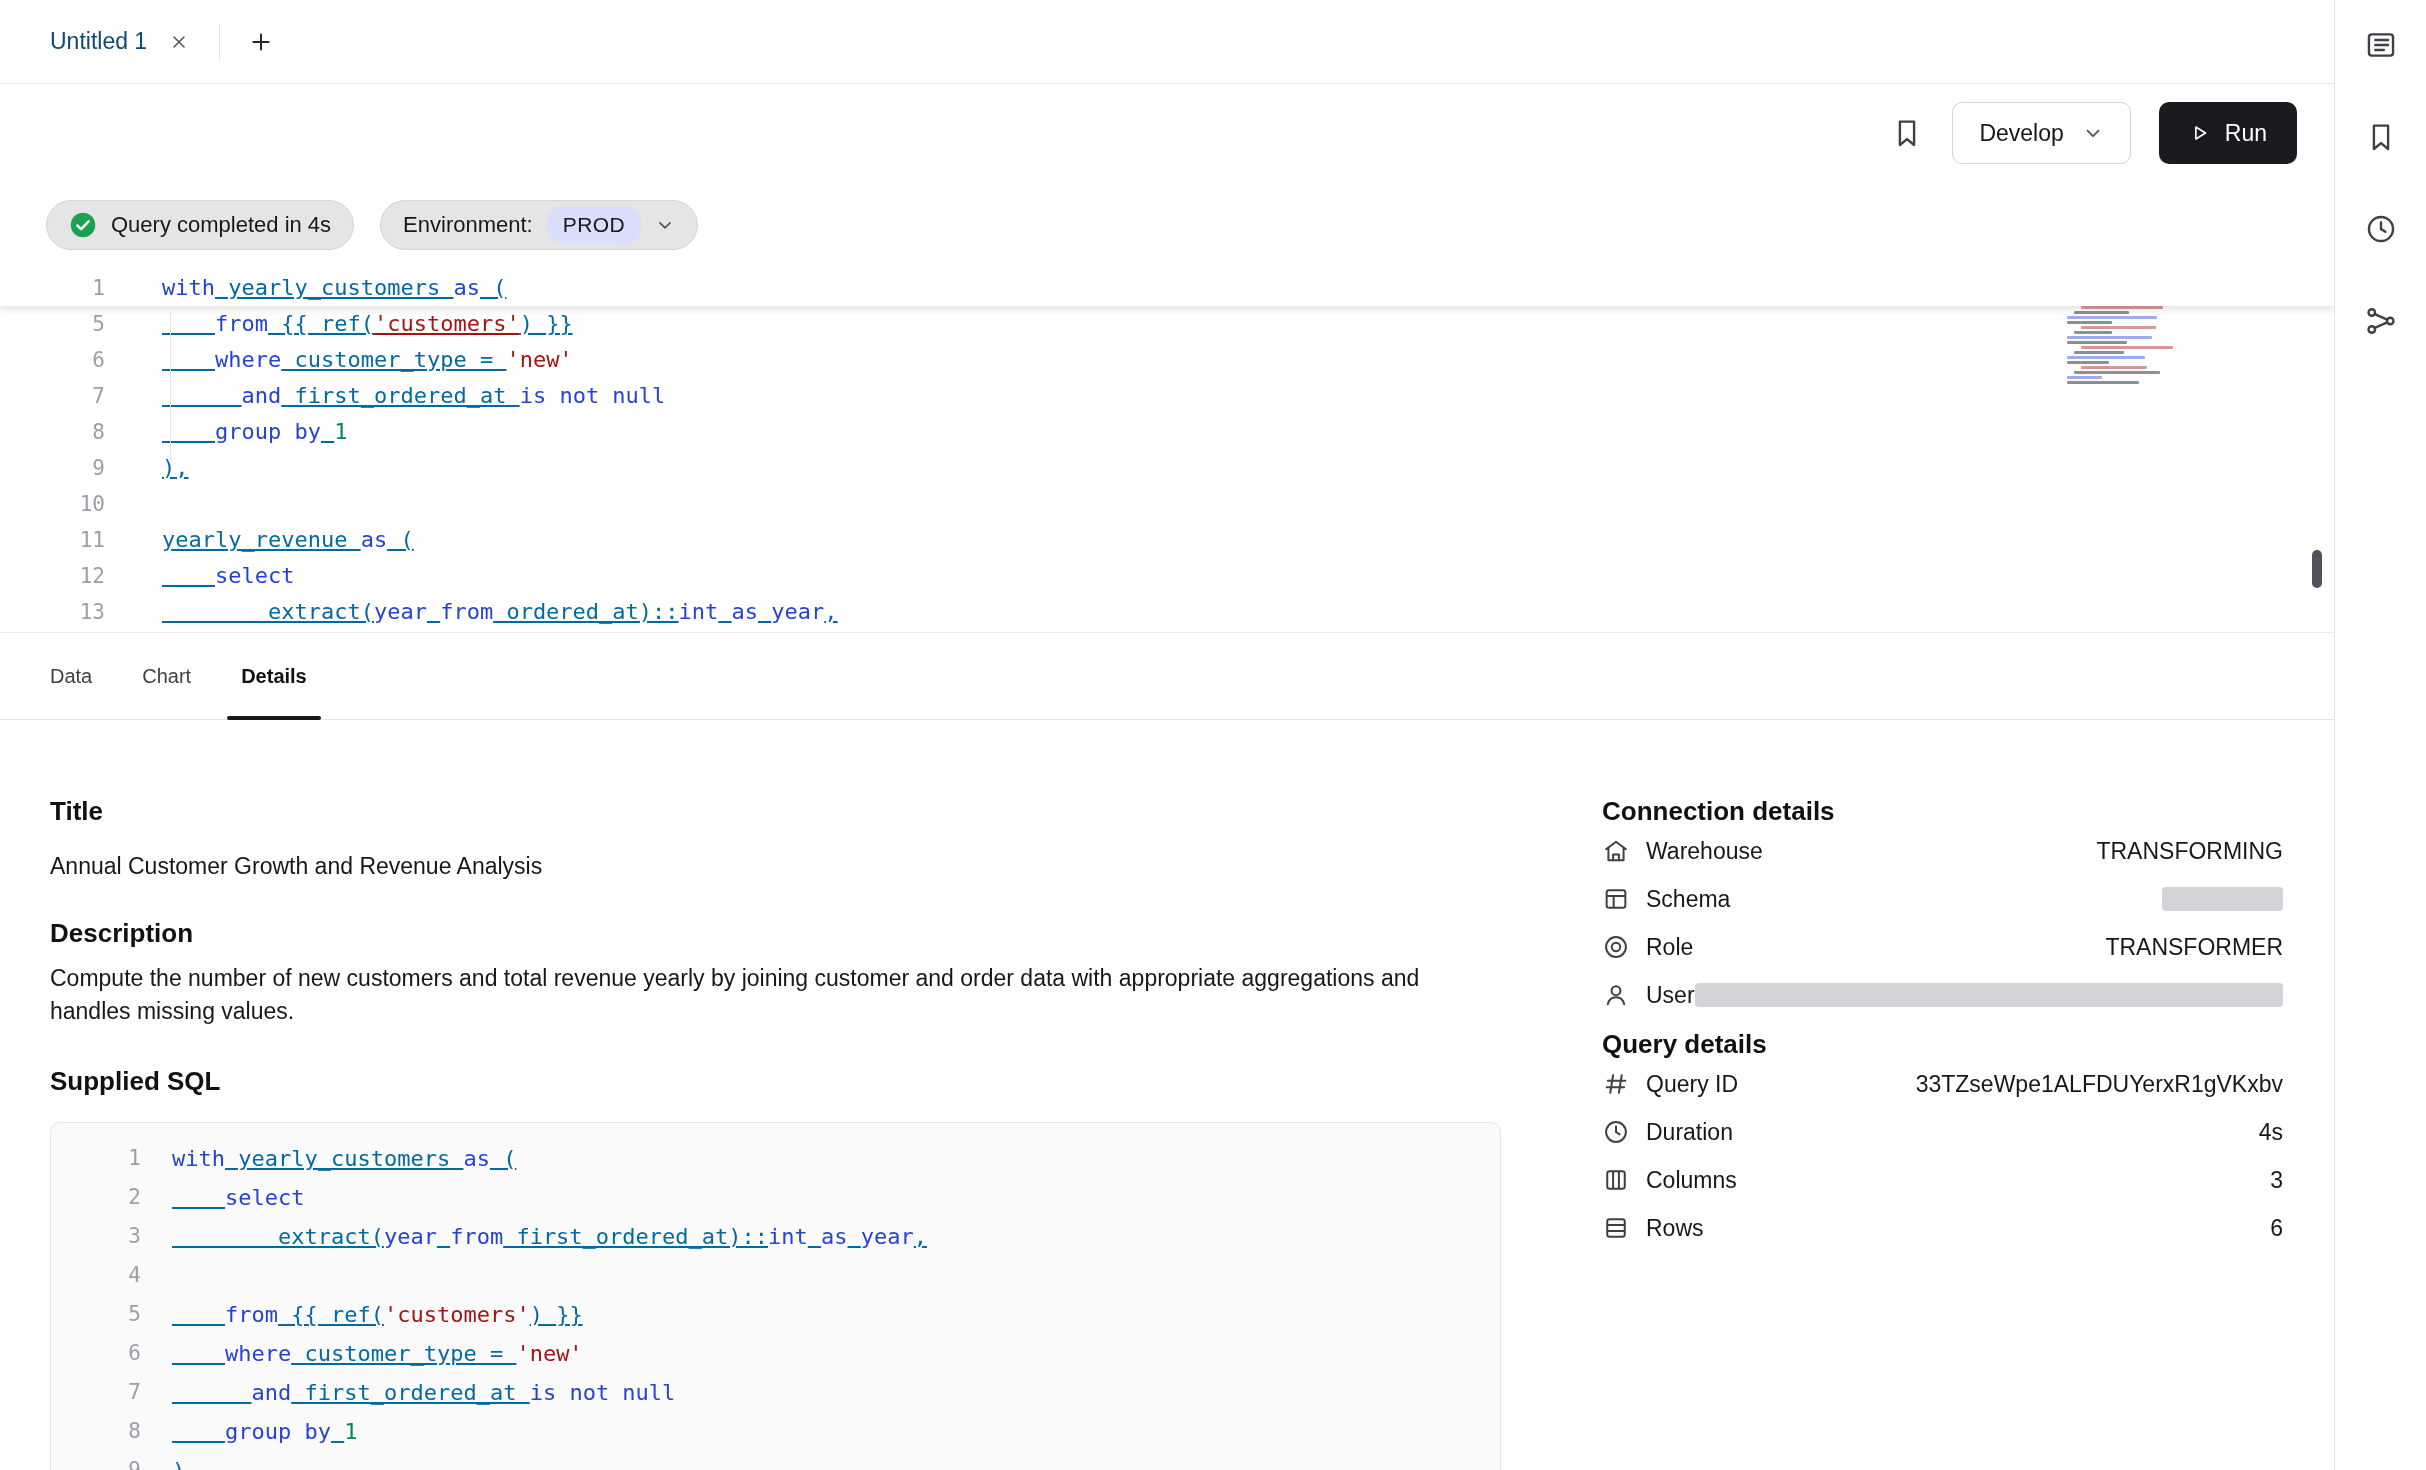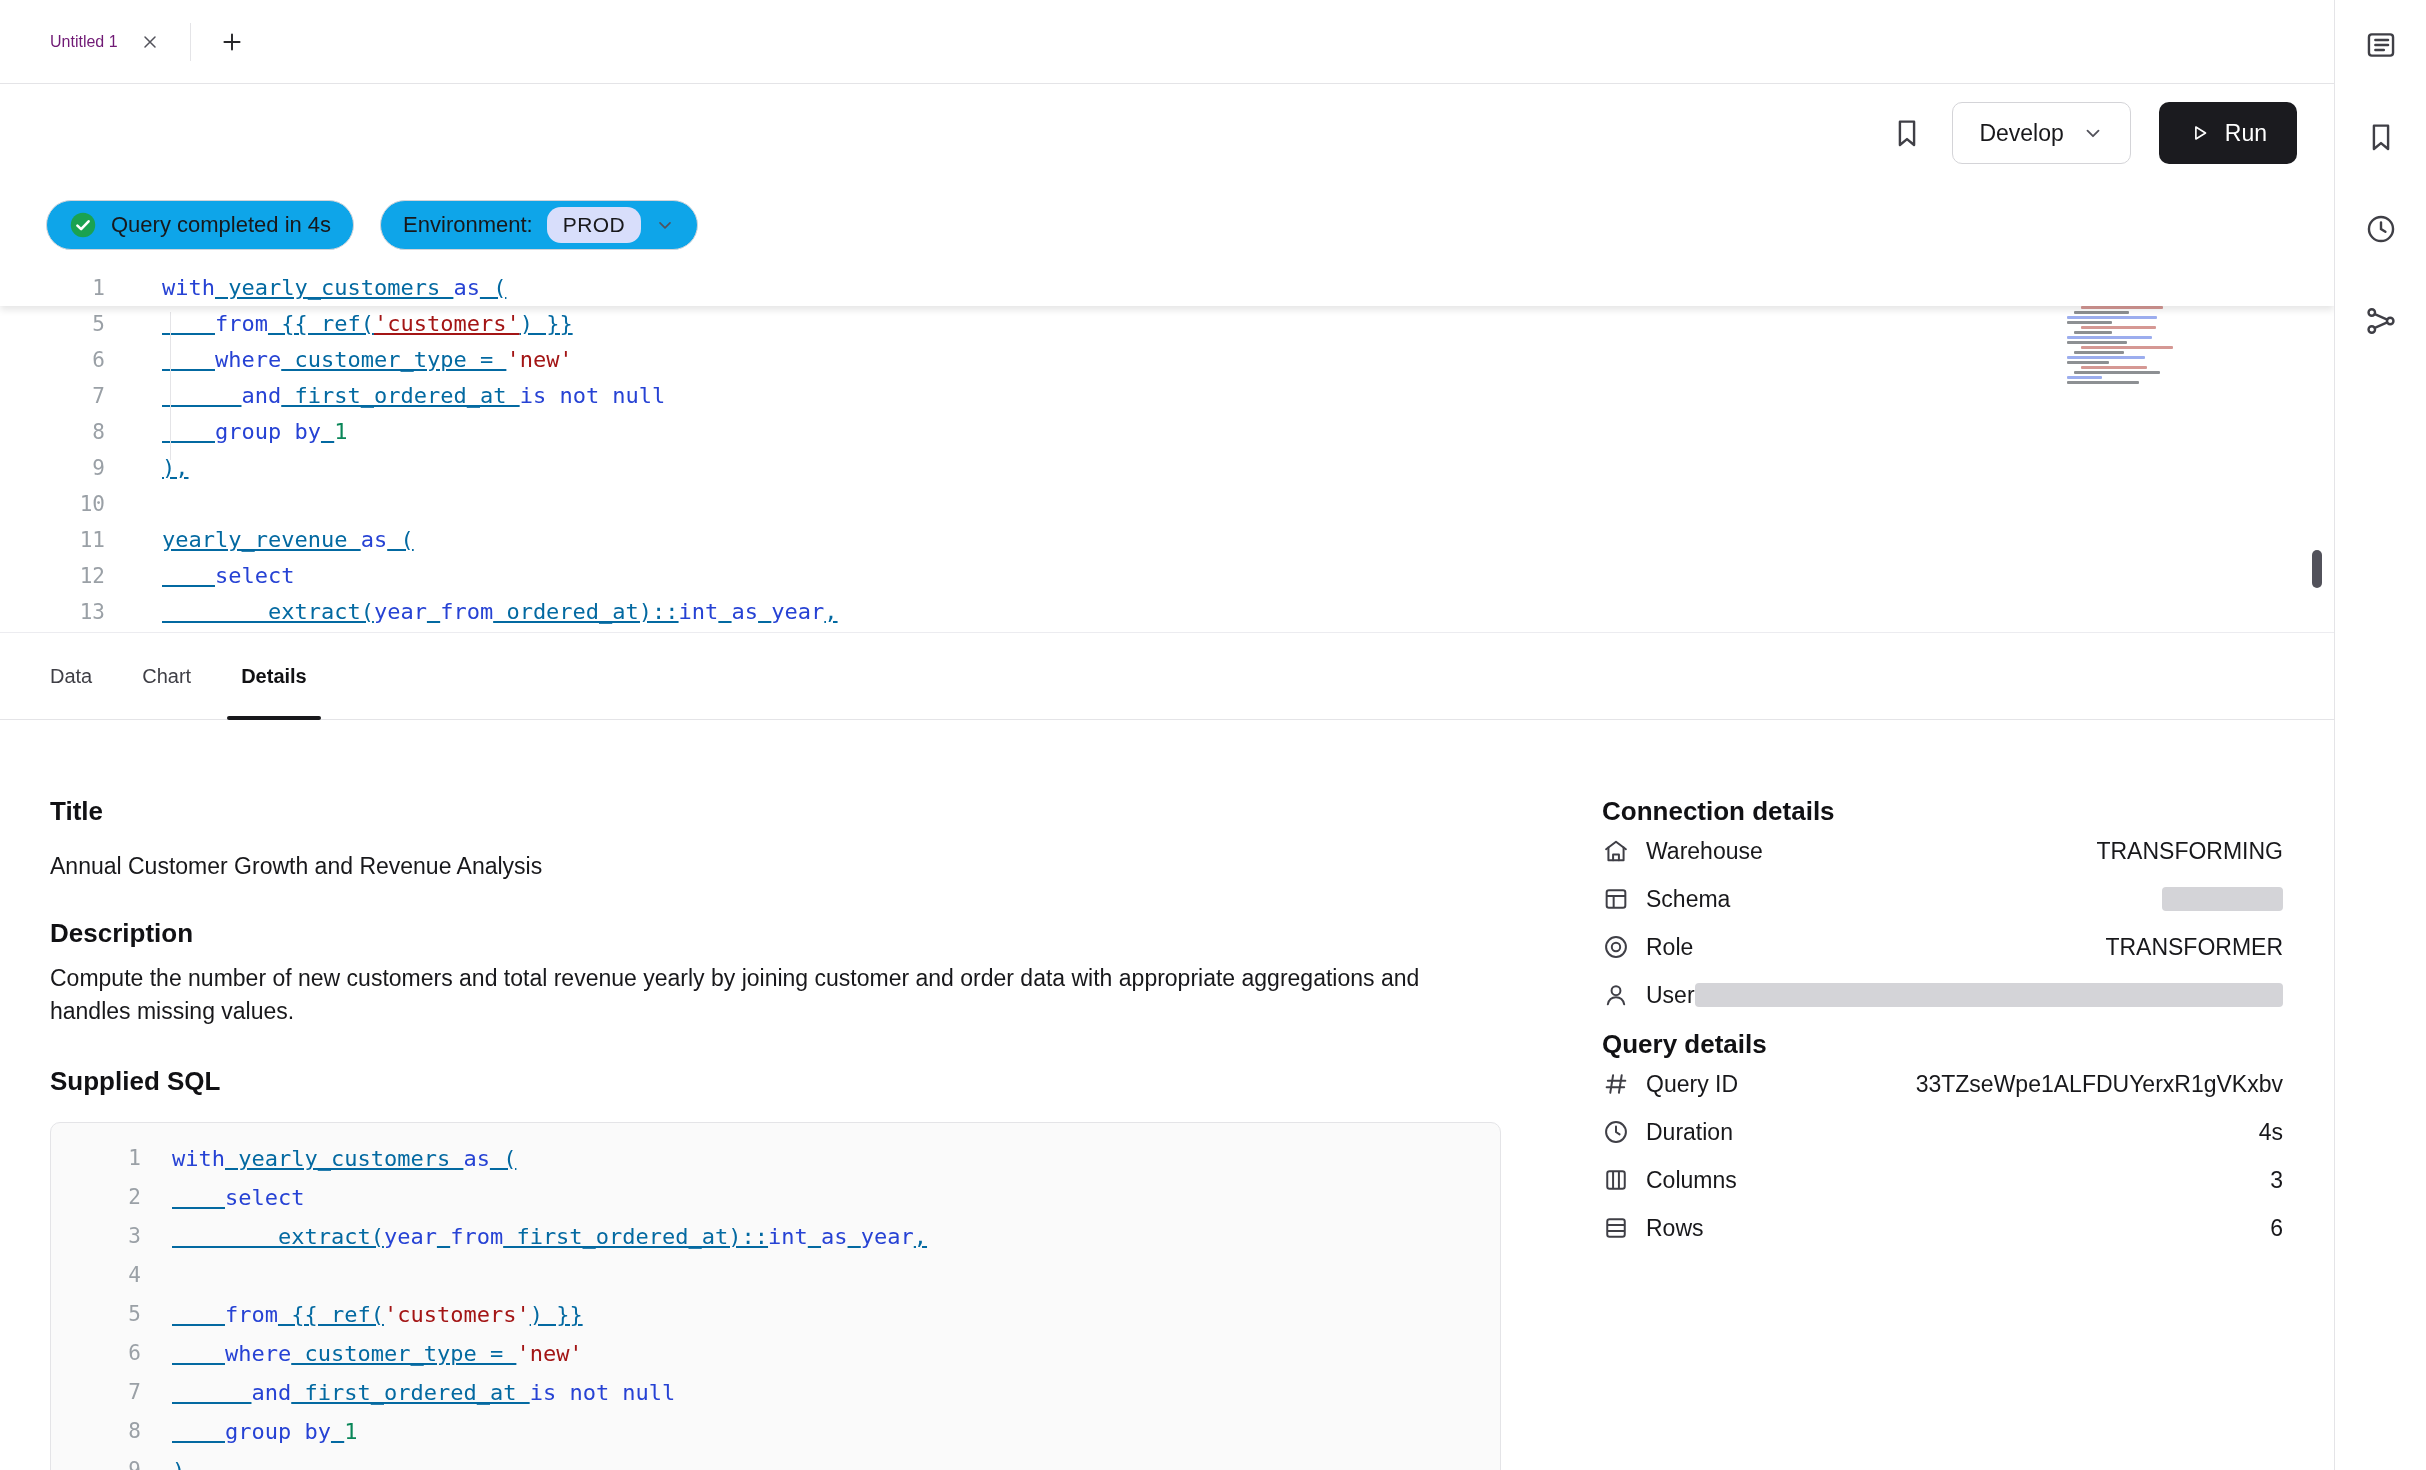--- a/index.html
+++ b/index.html
@@ -4,36 +4,36 @@
 <style>
   * { box-sizing: border-box; margin: 0; padding: 0; }
   html, body { width: 2426px; height: 1470px; overflow: hidden; background: #fff;
     font-family: "Liberation Sans", sans-serif; color: #18181b; }
   .app { display: flex; width: 2426px; height: 1470px; }
   .main { width: 2334px; display: flex; flex-direction: column; min-width: 0; }
 
   
   .tabbar { height: 84px; border-bottom: 1px solid #e4e4e7; display: flex; align-items: center; flex: none; }
   .tab { display: flex; align-items: center; gap: 22px; padding: 0 30px 0 50px; height: 100%; cursor: pointer; }
-  .tab-label { color: #701a75; font-size: 16px; text-align: right; }
+  .tab-label { color: #0c4a6e; font-size: 23px; text-align: right; }
   .tab-close { display: flex; align-items: center; }
   .tab-divider { width: 1px; height: 38px; background: #e4e4e7; }
   .new-tab { margin-left: 28px; background: none; border: none; cursor: pointer; display: flex; align-items: center; }
 
   
   .toolbar { height: 98px; display: flex; align-items: center; justify-content: flex-end; gap: 28px; padding-right: 37px; flex: none; }
   .icon-btn { background: none; border: none; cursor: pointer; display: flex; align-items: center; }
   .develop-btn { height: 62px; padding: 0 26px; border: 1.5px solid #d4d4d8; border-radius: 10px; background: #fff;
     font-size: 23px; color: #18181b; display: flex; align-items: center; gap: 18px; cursor: pointer; font-family: inherit; }
   .run-btn { height: 62px; padding: 0 30px; border: none; border-radius: 10px; background: #1b1b1f; color: #fff;
     font-size: 23px; display: flex; align-items: center; gap: 14px; cursor: pointer; font-family: inherit; }
 
   
   .statusbar { display: flex; align-items: center; gap: 26px; padding-left: 46px; margin: 18px 0; flex: none; }
-  .pill { height: 50px; border: 1px solid #d4d4d8; border-radius: 25px; background: #0ea5e9;
+  .pill { height: 50px; border: 1px solid #d4d4d8; border-radius: 25px; background: #e5e5e5;
     display: flex; align-items: center; padding: 0 22px; gap: 14px; font-size: 22px; }
   .env-pill { cursor: pointer; }
   .prod-chip { background: #d8defb; border-radius: 14px; padding: 6px 16px; font-size: 21px; letter-spacing: .4px; }
 
   
   .editor { position: relative; height: 364px; overflow: hidden; flex: none;
     font-family: "DejaVu Sans Mono", monospace; font-size: 22px; background: #fff; }
   .code-row { display: flex; height: 36px; line-height: 36px; white-space: pre; }
   .editor .ln { width: 105px; text-align: right; color: #9aa0a6; font-size: 21px; flex: none; }
   .editor .lc { padding-left: 57px; }

